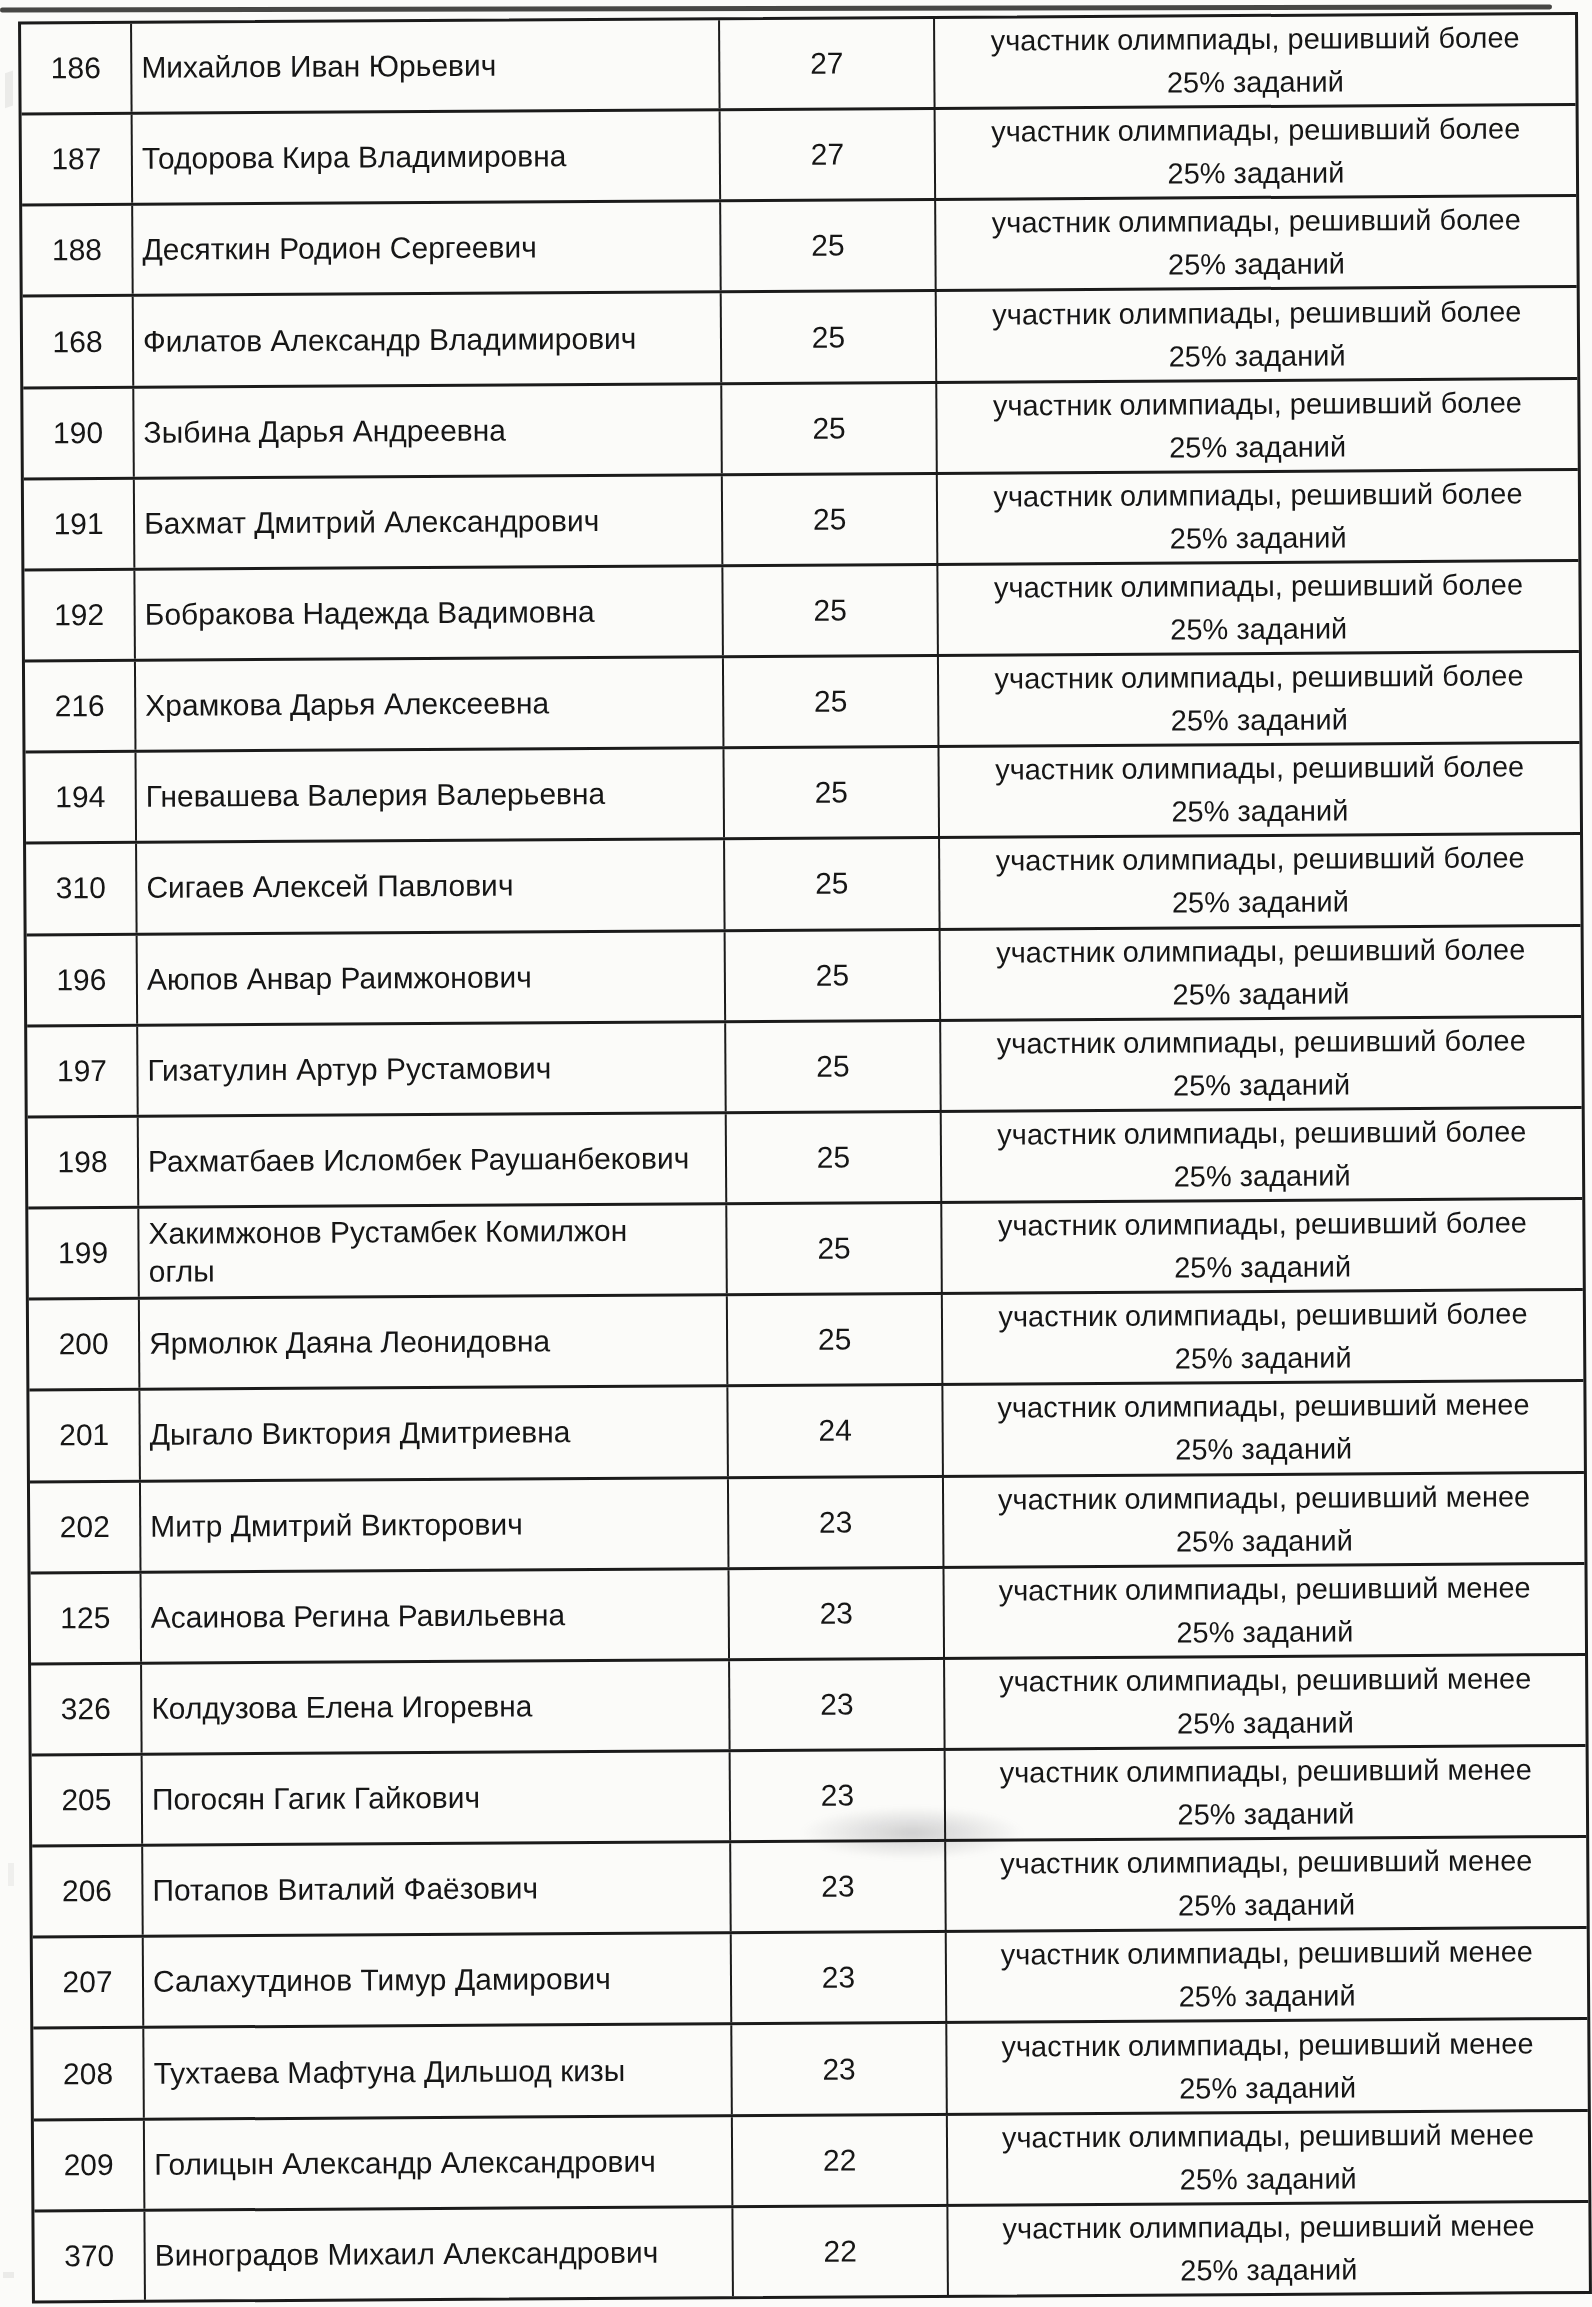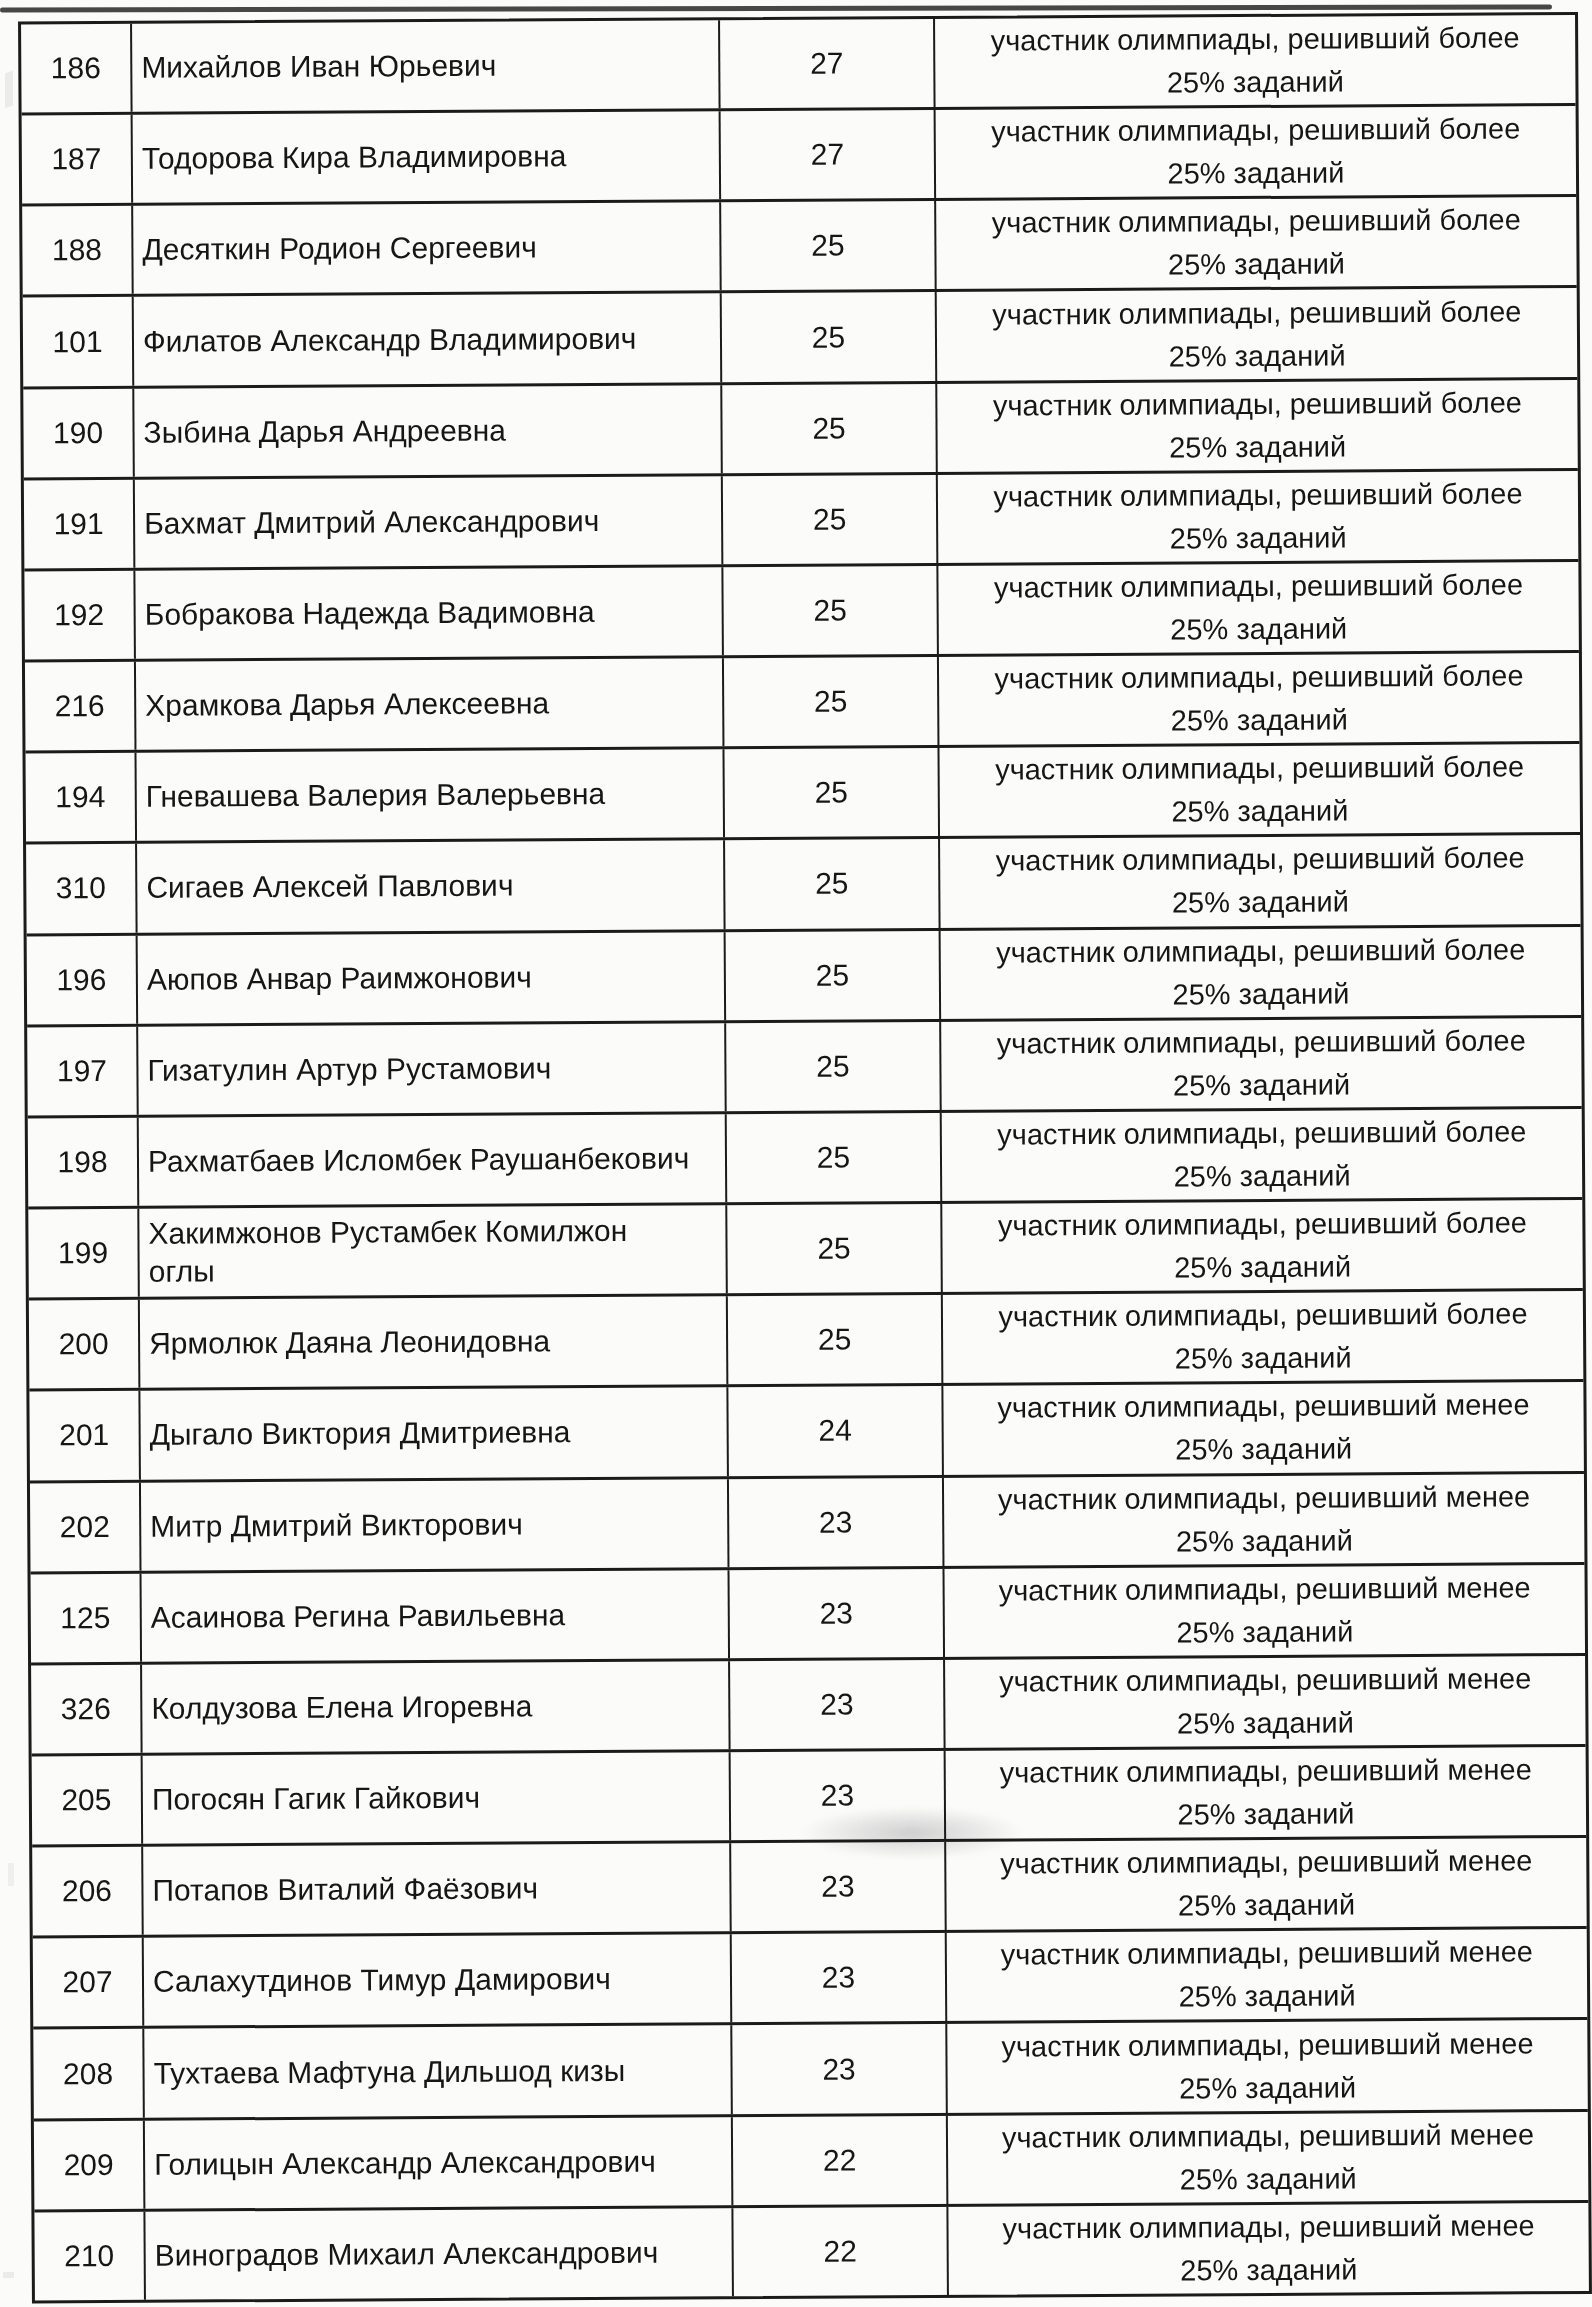--- a/index.html
+++ b/index.html
@@ -86,21 +86,21 @@
 
   <div class="tr">
     <div class="td col-num">188</div>
     <div class="td col-name">Десяткин Родион Сергеевич</div>
     <div class="td col-score">25</div>
     <div class="td col-status">участник олимпиады, решивший более
 25% заданий</div>
   </div>
 
   <div class="tr">
-    <div class="td col-num">101</div>
+    <div class="td col-num">168</div>
     <div class="td col-name">Филатов Александр Владимирович</div>
     <div class="td col-score">25</div>
     <div class="td col-status">участник олимпиады, решивший более
 25% заданий</div>
   </div>
 
   <div class="tr">
     <div class="td col-num">190</div>
     <div class="td col-name">Зыбина Дарья Андреевна</div>
     <div class="td col-score">25</div>
@@ -255,21 +255,21 @@
 
   <div class="tr">
     <div class="td col-num">209</div>
     <div class="td col-name">Голицын Александр Александрович</div>
     <div class="td col-score">22</div>
     <div class="td col-status">участник олимпиады, решивший менее
 25% заданий</div>
   </div>
 
   <div class="tr">
-    <div class="td col-num">210</div>
+    <div class="td col-num">370</div>
     <div class="td col-name">Виноградов Михаил Александрович</div>
     <div class="td col-score">22</div>
     <div class="td col-status">участник олимпиады, решивший менее
 25% заданий</div>
   </div>
 </div>
 </div>
 
 
 </body></html>

